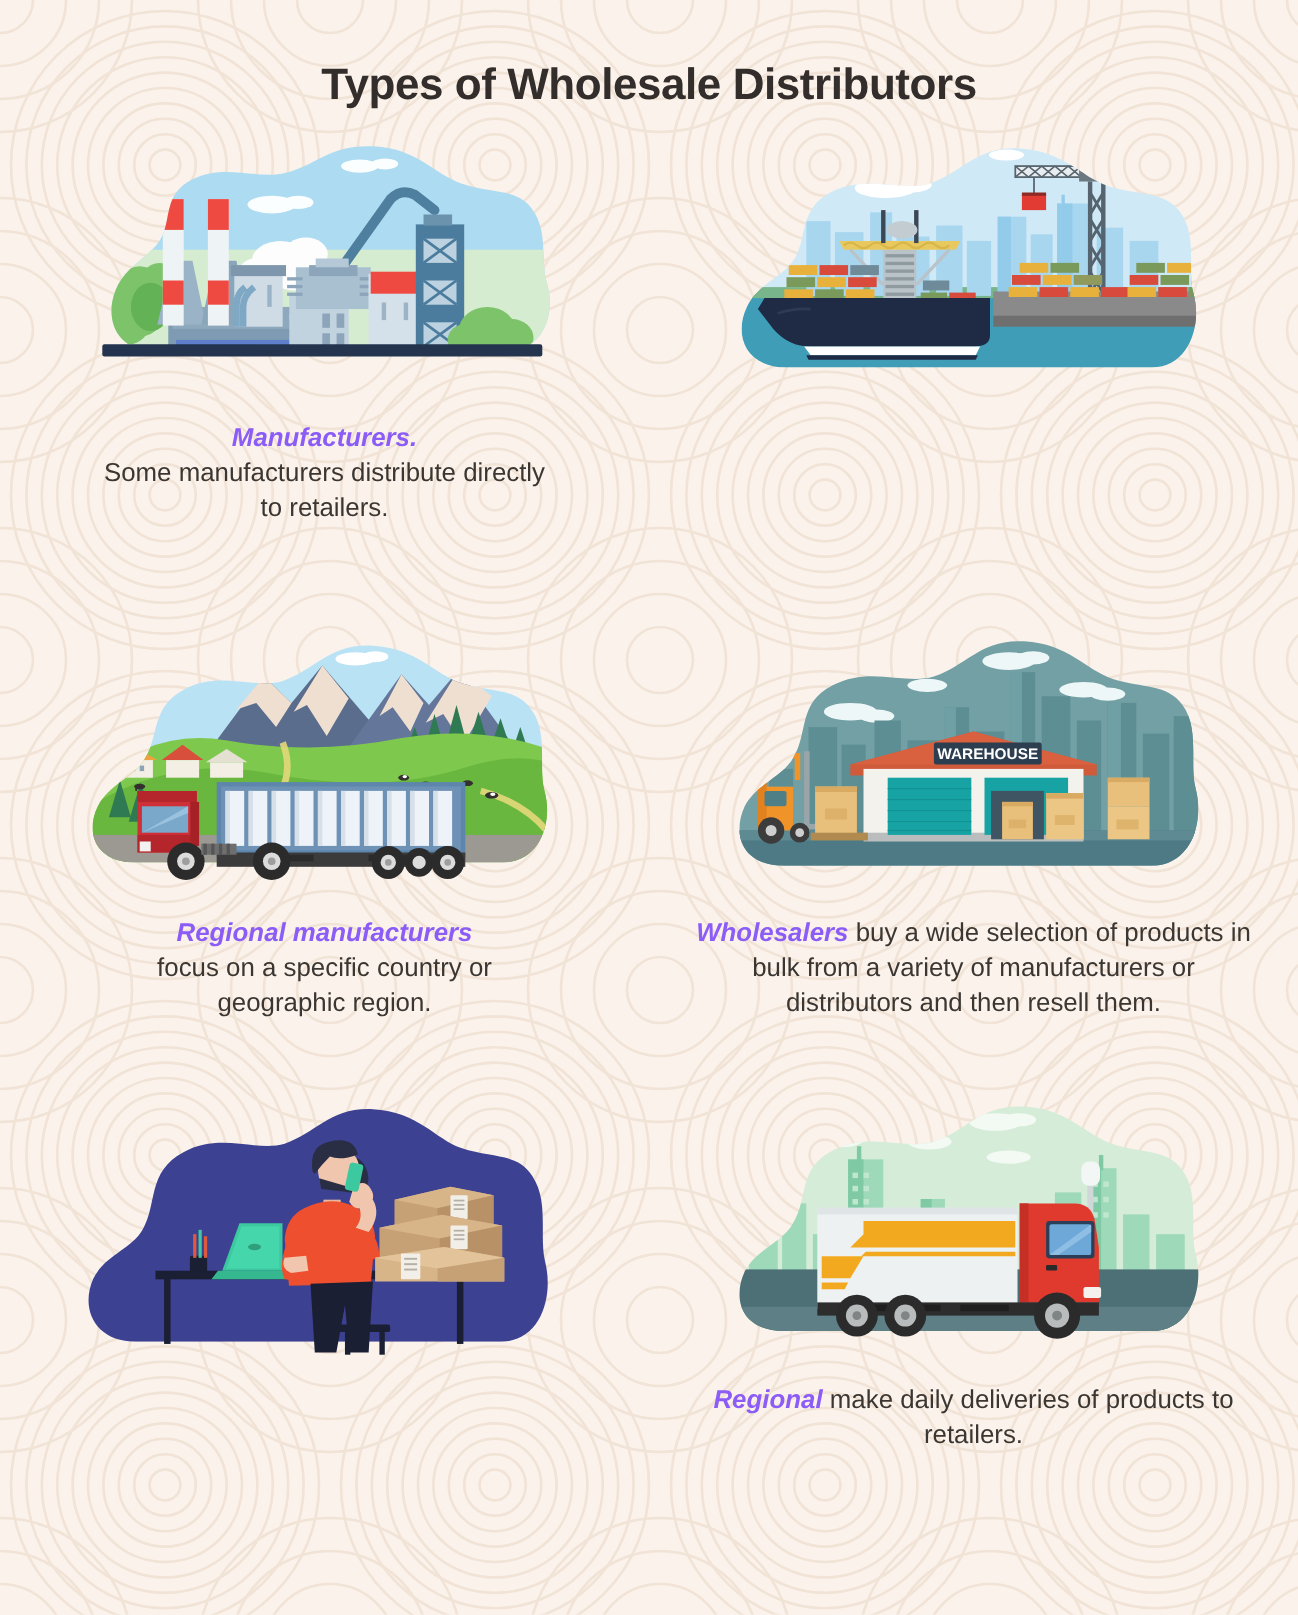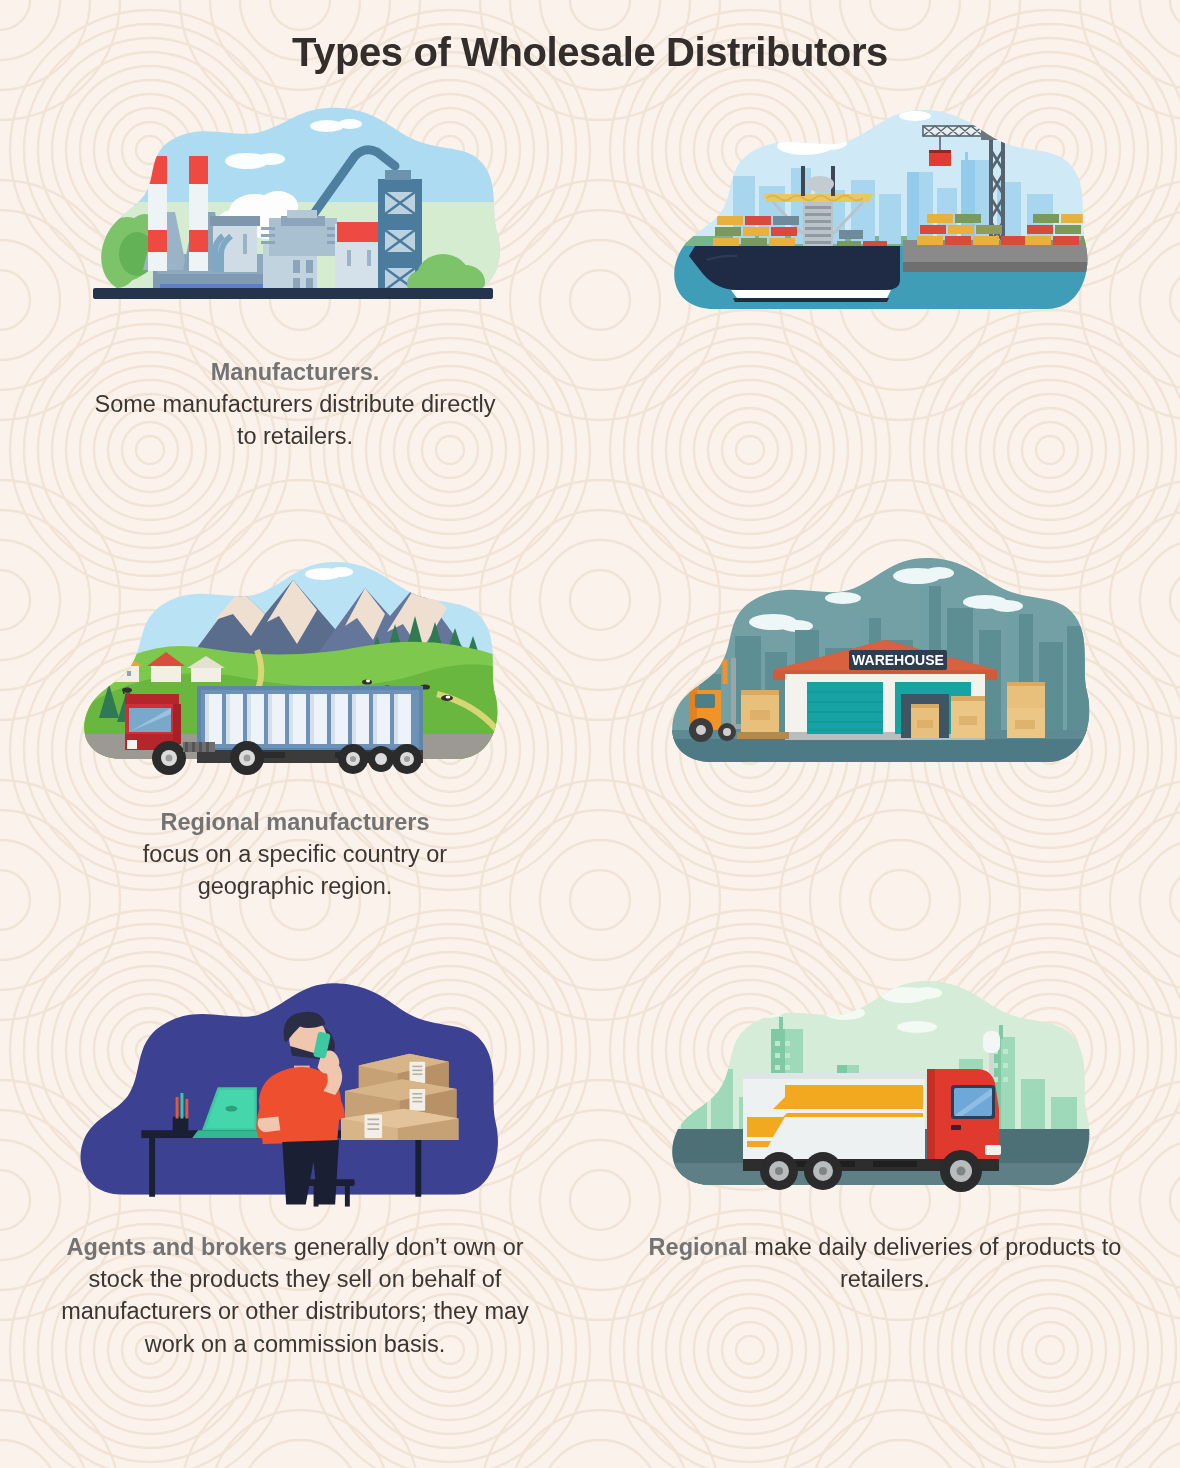--- a/index.html
+++ b/index.html
@@ -28,21 +28,21 @@
     height: 1468px;
   }
 
   
   .title {
     text-align: center;
     font-size: 40px;
     font-weight: bold;
     color: #332e2b;
     letter-spacing: -0.4px;
-    padding-top: 30px;
+    padding-top: 55px;
     line-height: 1.1;
   }
 
   
   .grid {
     display: grid;
     grid-template-columns: 590px 590px;
     grid-template-rows: 450px 425px 460px;
     margin-top: 20px;
   }
@@ -64,21 +64,21 @@
   .illo-wrap svg { display: block; }
 
   .caption {
     text-align: center;
     font-size: 23.5px;
     line-height: 1.37;
     color: #3b3631;
     margin-top: 12px;
     max-width: 505px;
   }
-  .caption b { font-weight: bold; color: #737373; }
+  .caption b { font-weight: bold; color: #8b5cf6; font-style: italic; }
 
   .cap-narrow { max-width: 420px; }
 </style>
 </head>
 <body>
 
 <svg id="bg-pattern" width="1180" height="1468" viewBox="0 0 1180 1468">
   <defs>
     <pattern id="arcs" x="0" y="0" width="300" height="300" patternUnits="userSpaceOnUse">
       <g fill="none" stroke="#f1e3d6" stroke-width="2.4">
@@ -625,20 +625,23 @@
               <rect x="296" y="152" width="34" height="5" fill="#d9ab62"></rect>
               <rect x="304" y="172" width="18" height="9" fill="#d9ab62" opacity="0.7"></rect>
               <rect x="352" y="138" width="38" height="26" fill="#e8c07c"></rect>
               <rect x="352" y="138" width="38" height="4" fill="#d9ab62"></rect>
               <rect x="352" y="164" width="38" height="30" fill="#ecc684"></rect>
               <rect x="360" y="176" width="20" height="9" fill="#d9ab62" opacity="0.7"></rect>
             </g>
           </g>
         </svg>
       </div>
+      <div class="caption">
+        <b>Wholesalers</b><span> buy a wide selection of products in bulk from a variety of manufacturers or distributors and then resell them.</span>
+      </div>
     </div>
 
     <div class="cell">
       <div class="illo-wrap">
         <svg width="470" height="250" viewBox="0 0 470 250">
           <defs>
             <clipPath id="blob5">
               <path d="M60 228 C22 228 8 198 20 170 C30 148 56 142 66 124
                        C80 100 70 70 104 52 C138 33 172 52 198 44
                        C228 34 240 10 280 12 C322 14 338 40 362 48
@@ -713,23 +716,20 @@
             <path d="M340 160 L402 150 L402 172 L340 172 Z" fill="#c6a175"></path>
             <rect x="306" y="146" width="18" height="24" rx="1" fill="#f2efe8"></rect>
             <g fill="#b5b0a6">
                 <rect x="309" y="150" width="12" height="1.8"></rect>
                 <rect x="309" y="155" width="12" height="1.8"></rect>
                 <rect x="309" y="160" width="12" height="1.8"></rect>
               </g>
           </g>
         </svg>
       </div>
-      <div class="caption">
-        <b>Agents and brokers</b><span> generally don’t own or stock the products they sell on behalf of manufacturers or other distributors; they may work on a commission basis.</span>
-      </div>
     </div>
 
     <div class="cell">
       <div class="illo-wrap">
         <svg width="460" height="250" viewBox="0 0 460 250">
           <defs>
             <clipPath id="blob6">
               <path d="M58 216 C20 216 10 188 22 162 C32 142 56 136 66 118
                        C80 96 70 68 102 52 C136 34 168 52 194 44
                        C224 34 236 10 276 12 C316 14 332 38 356 46

